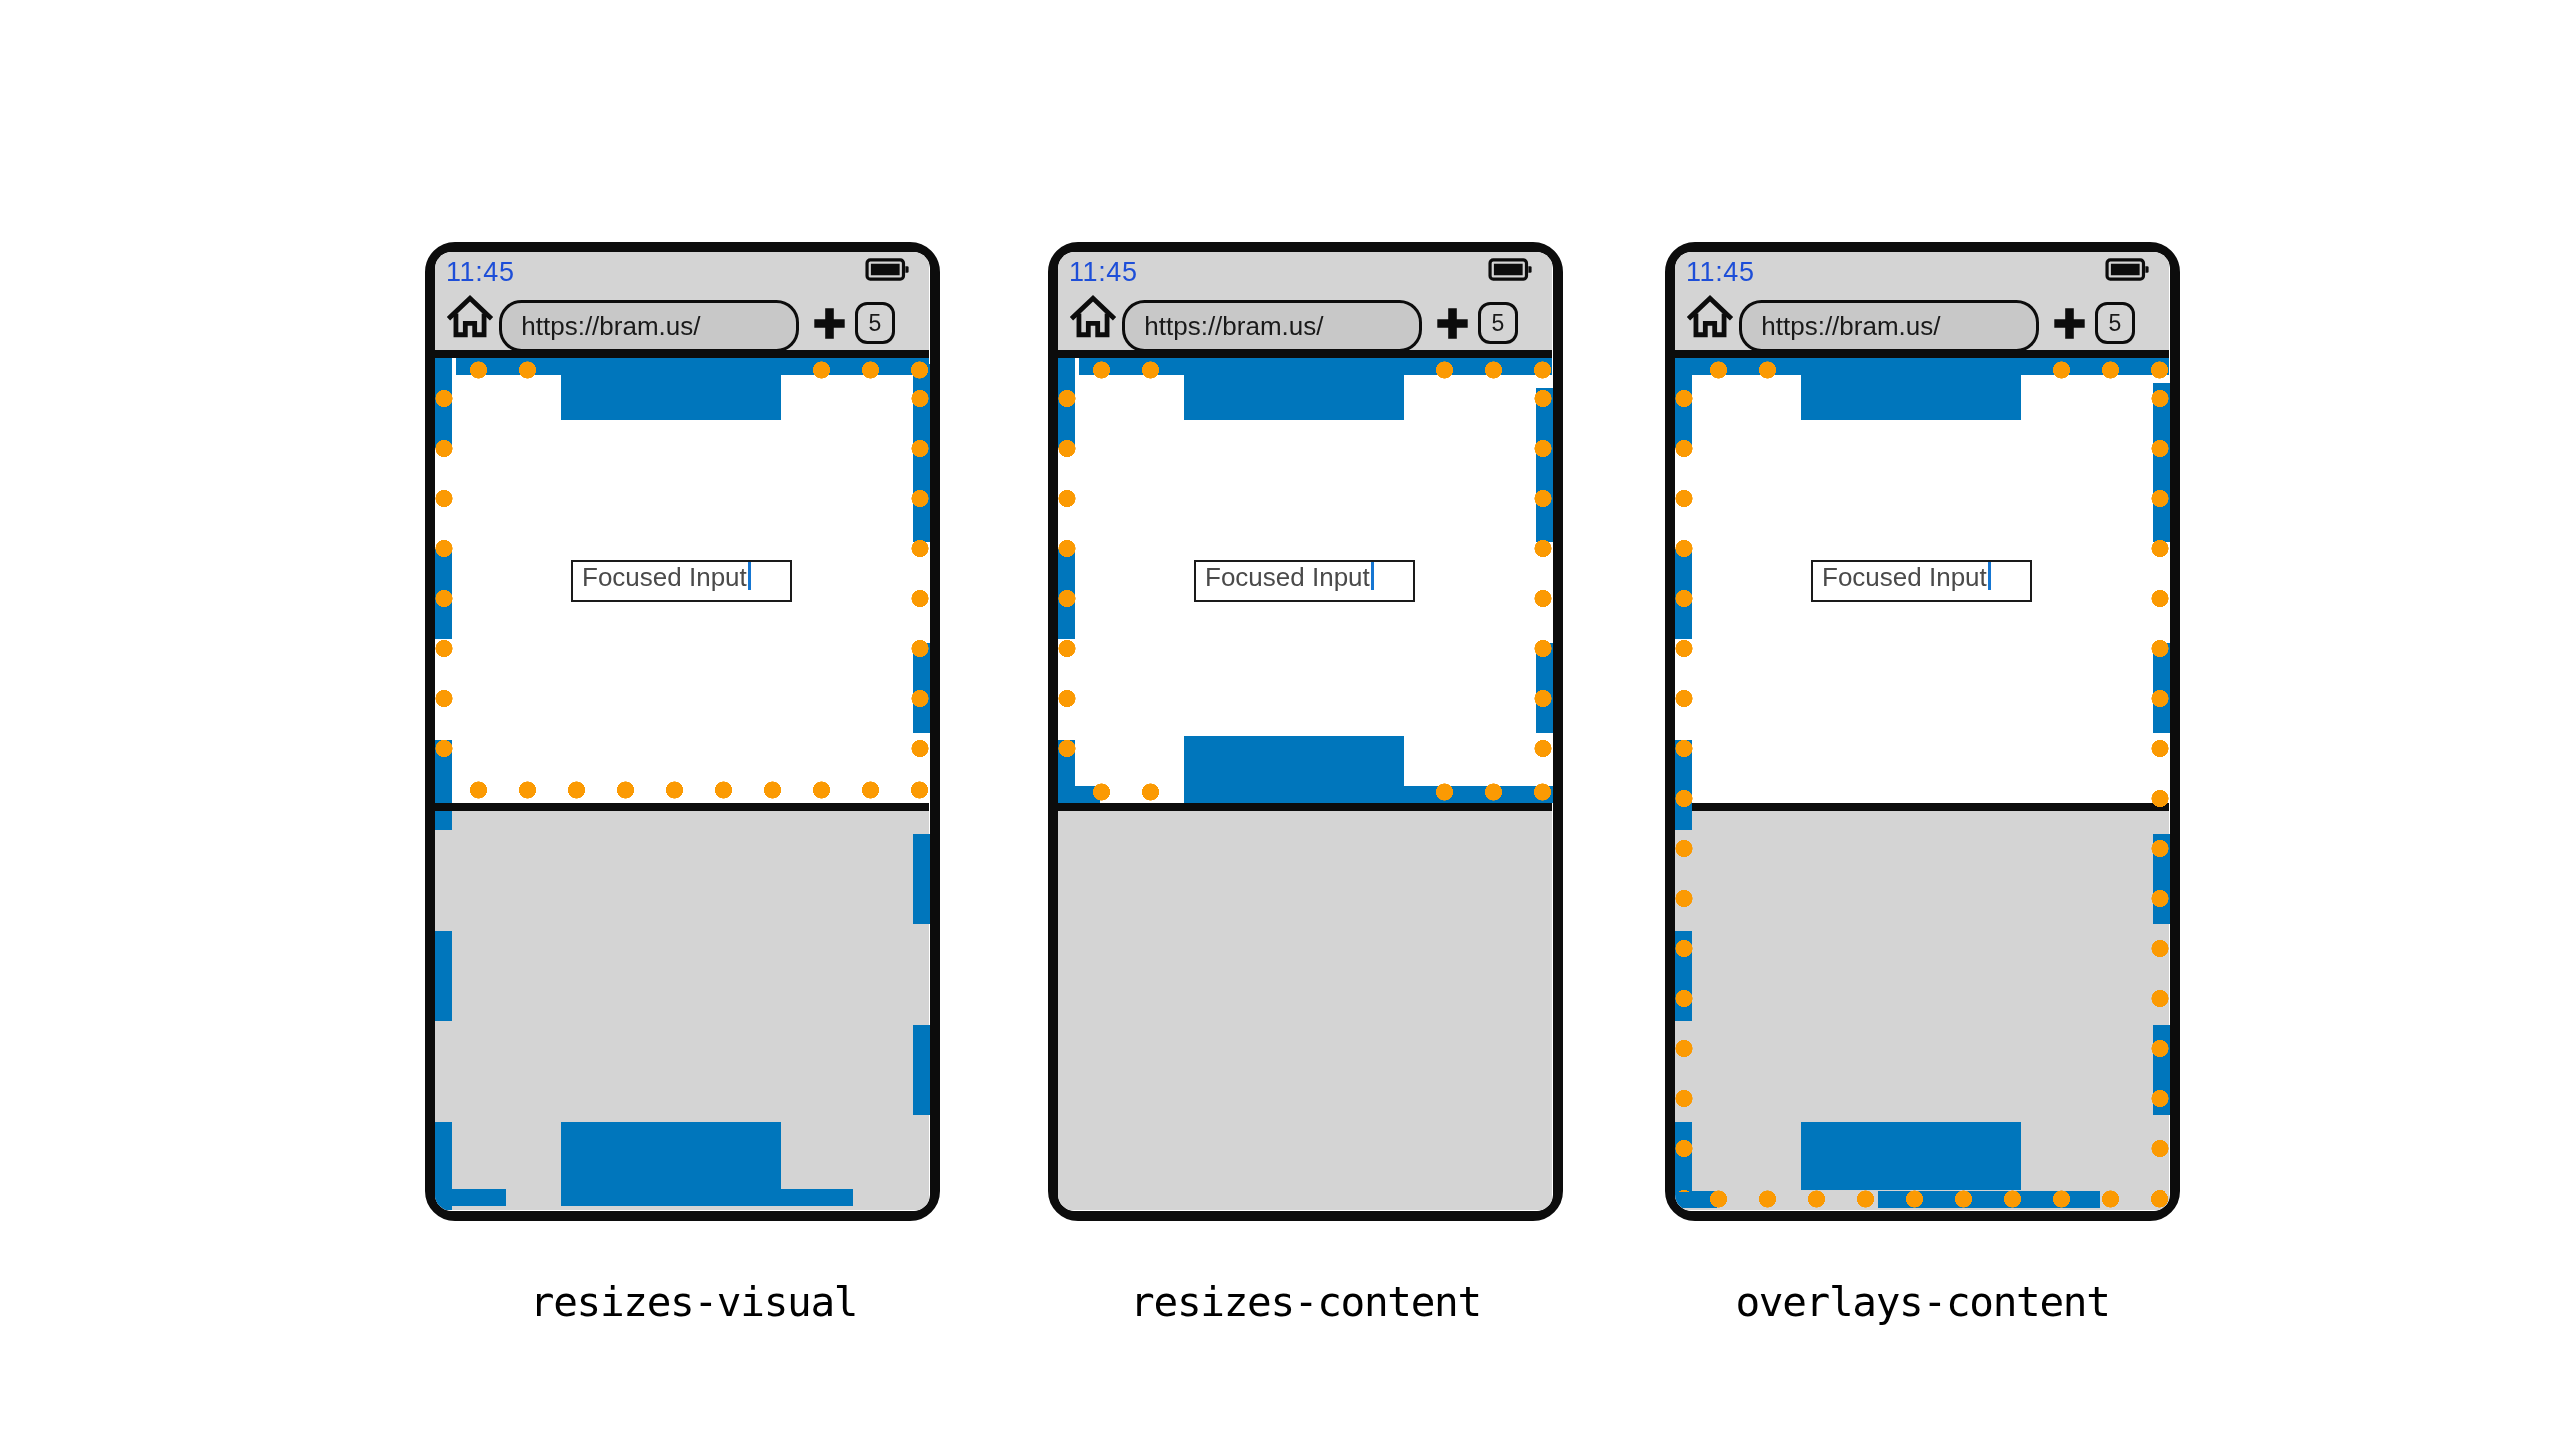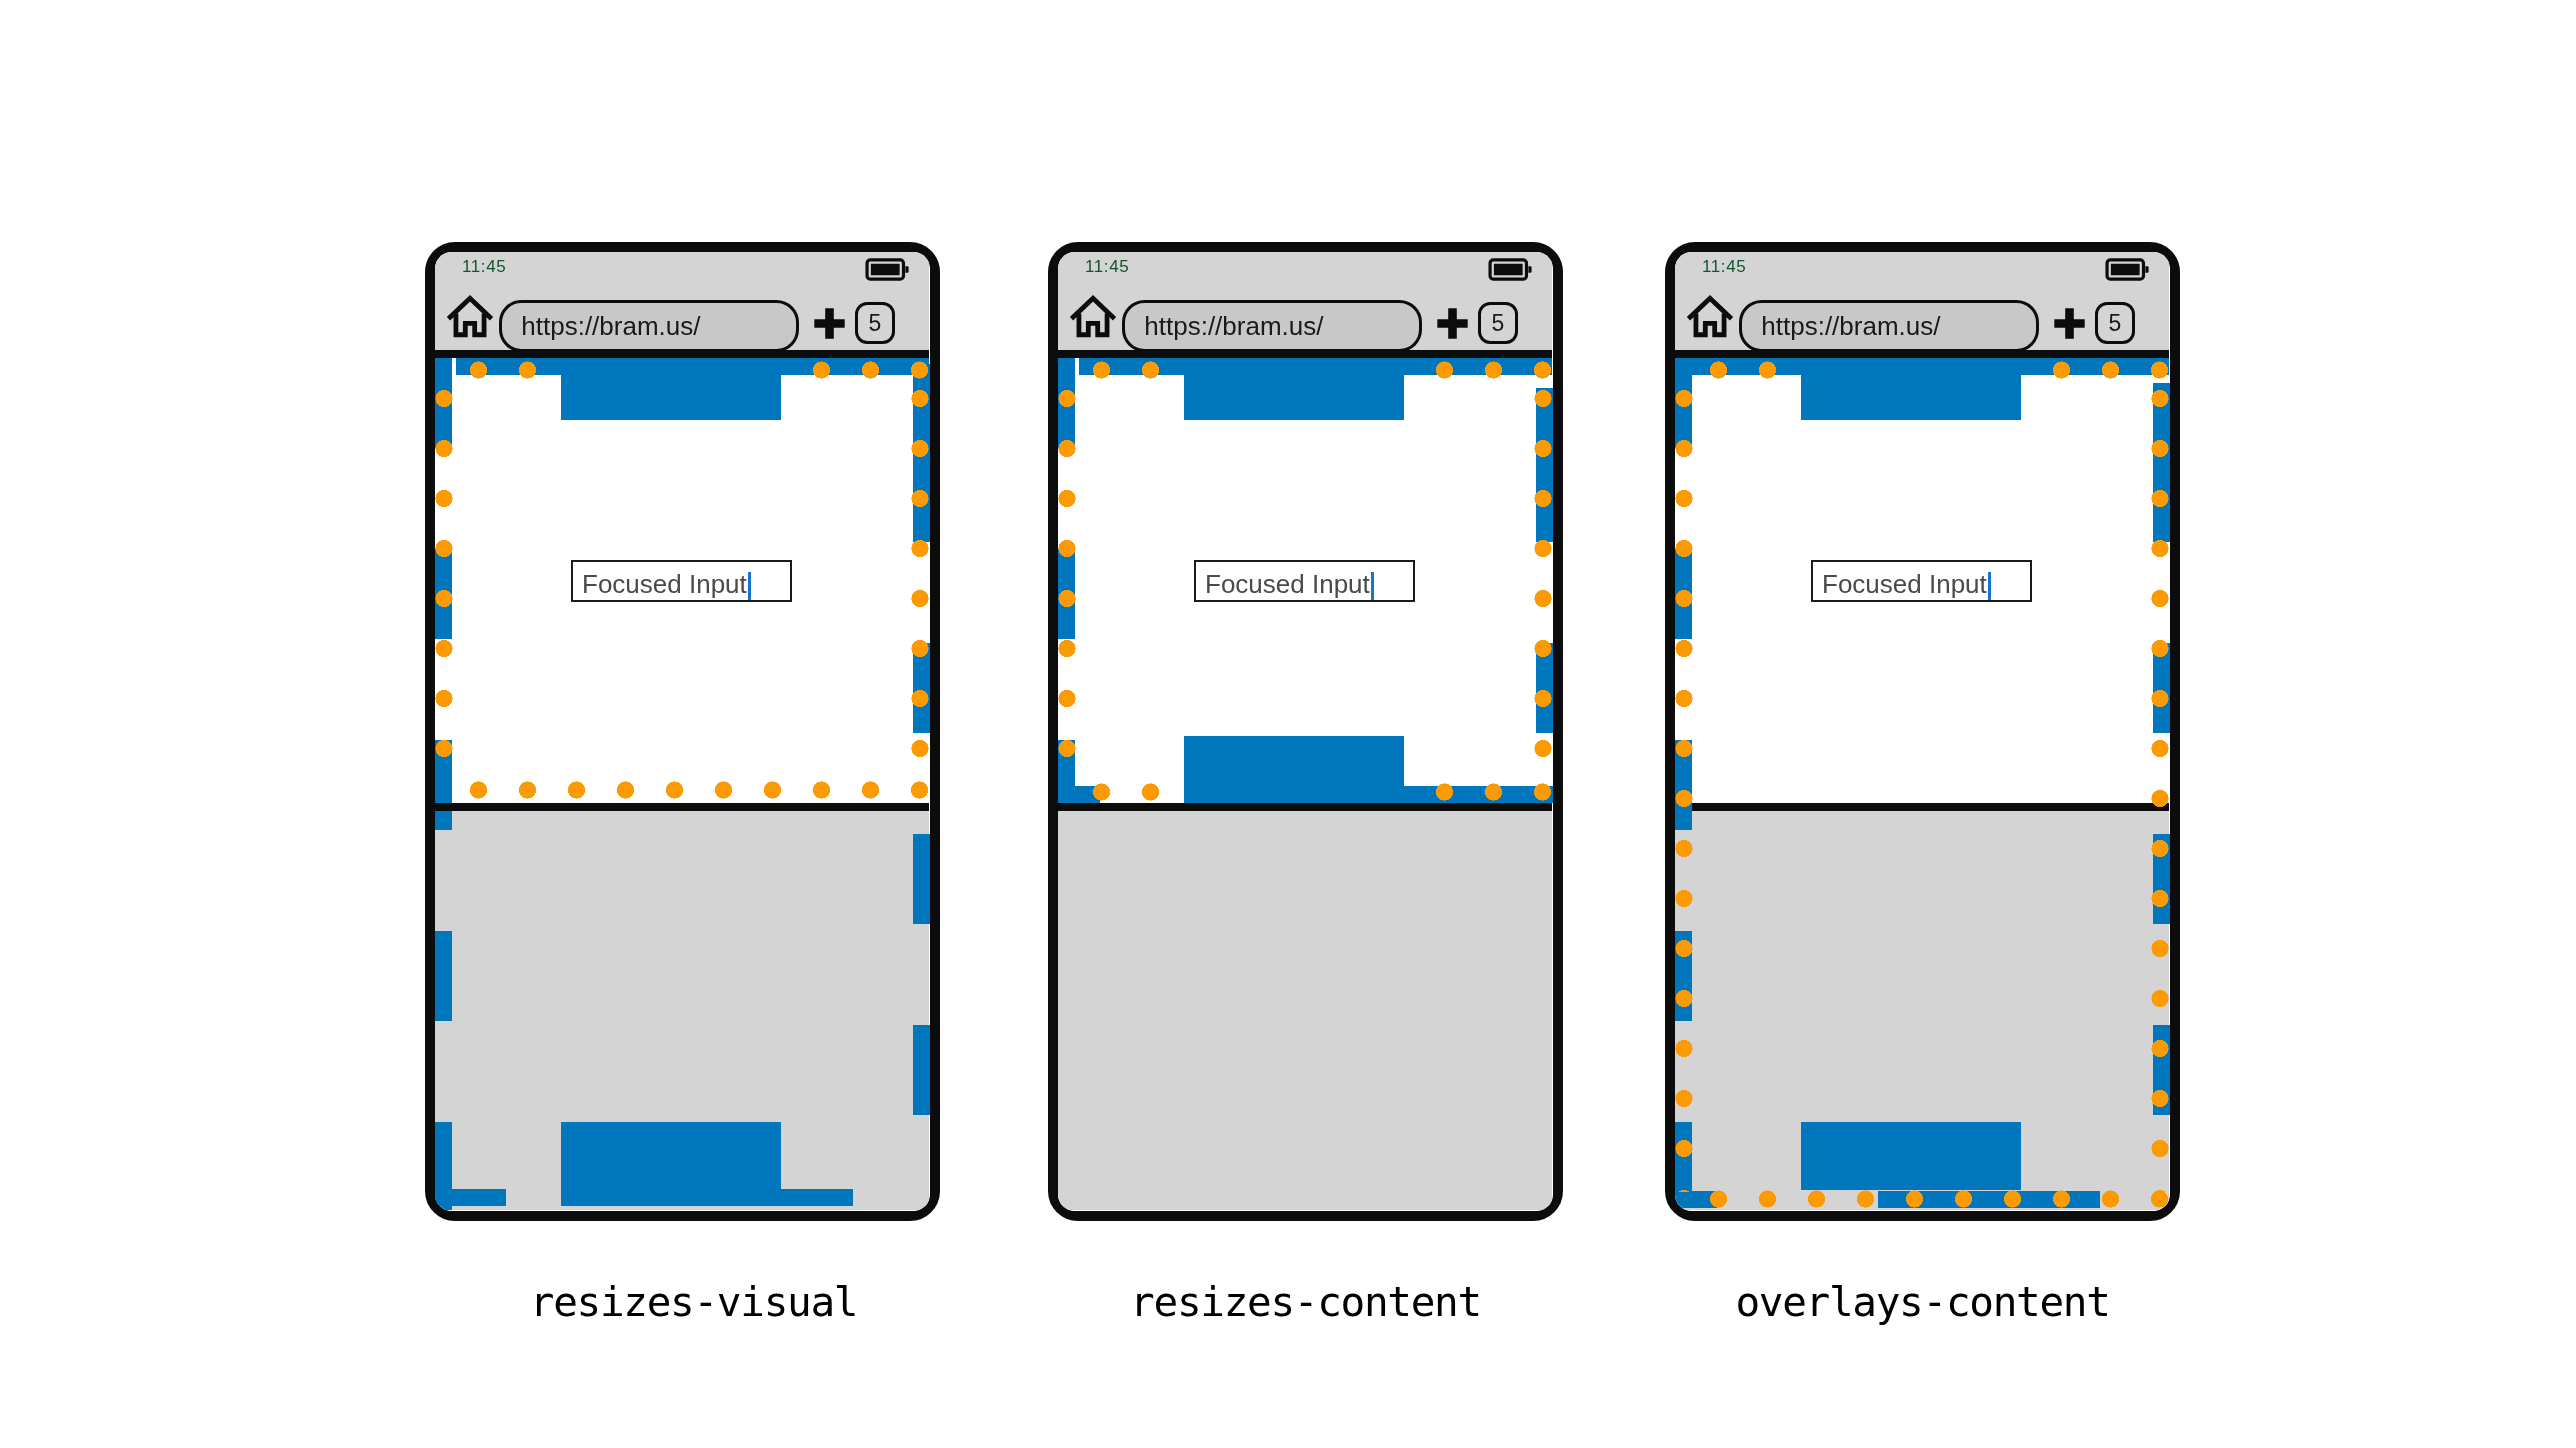--- a/index.html
+++ b/index.html
@@ -17,21 +17,21 @@
   }
   .phone{
     position:absolute;top:242px;width:515px;height:979px;
     border:10.3px solid var(--ink);border-radius:30px;background:#fff;
   }
   .screen{position:absolute;inset:0;border-radius:16.7px;overflow:hidden;background:#fff}
   .abs{position:absolute}
 
   
   .chrome{position:absolute;left:0;top:0;width:494px;height:98px;background:var(--chrome)}
-  .time{position:absolute;left:27px;top:5.2px;font-size:17px;color:#14532d;letter-spacing:0.6px}
+  .time{position:absolute;left:11px;top:5.2px;font-size:27px;color:#1d4ed8;letter-spacing:0.6px}
   .battery{position:absolute;right:19.3px;top:6.4px}
   .homeicon{position:absolute;left:10.3px;top:39px}
   .pill{
     position:absolute;left:64px;top:48px;width:300px;height:52px;
     background:var(--pill);border:3.9px solid var(--ink);border-radius:22.5px;
     display:flex;align-items:center;padding-left:19.3px;
   }
   .pill span{font-size:26px;color:#1a1a1a}
   .plusicon{position:absolute;left:376px;top:53px}
   .tabbox{
@@ -68,21 +68,21 @@
     background-image:radial-gradient(circle at 9px 24.5px,var(--orange) 0 8.4px,transparent 8.7px);
     background-size:18px 50px;background-repeat:repeat-y;
   }
 
   .headerblock{position:absolute;left:126px;top:106px;width:220px;height:62px;background:var(--blue)}
 
   
   .finput{
     position:absolute;left:136px;top:308px;width:221px;height:42px;
     background:#fff;border:2.6px solid #1a1a1a;
-    display:flex;align-items:flex-end;padding-left:9px;
+    display:flex;align-items:flex-start;padding-left:9px;
   }
   .finput span{font-size:26px;color:#4a4a4a}
   .caret{display:inline-block;width:2.6px;height:28px;background:#1576d2;margin-left:1.3px}
 
   
   .caption{
     position:absolute;top:1278px;width:515px;text-align:center;
     font-family:"DejaVu Sans Mono", monospace;font-size:41px;color:#000;letter-spacing:-1.3px;
   }
 

